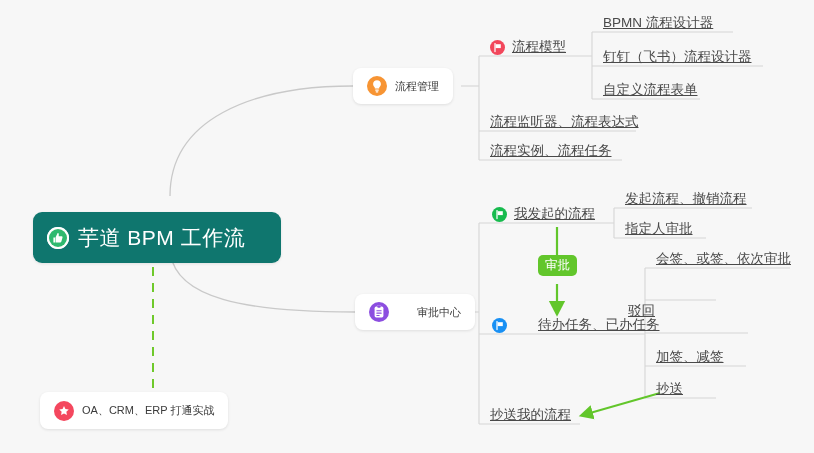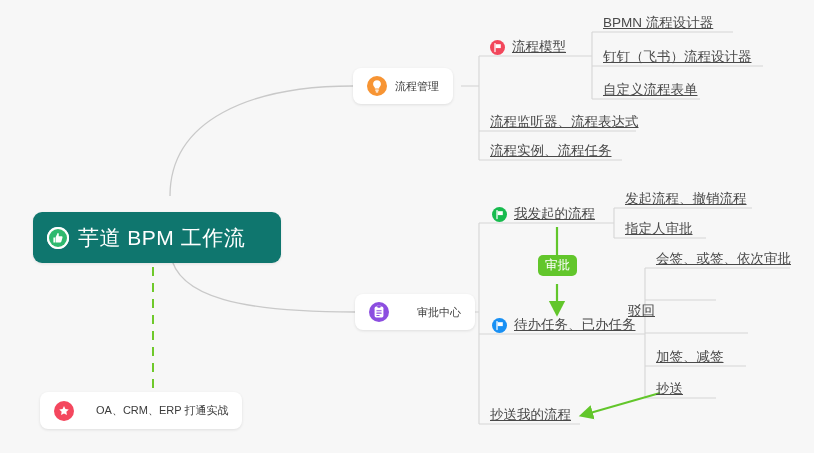--- a/index.html
+++ b/index.html
@@ -65,21 +65,21 @@
     white-space: nowrap;
   }
   .card .card-label {
     color: #3b3b3b;
     font-size: 11px;
     margin-left: 8px;
   }
 
   #node-liucheng-guanli { left: 353px; top: 68px;  height: 36px; }
   #node-shenpi-zhongxin { left: 355px; top: 294px; height: 36px; gap: 20px; }
-  #node-oa-crm-erp      { left: 40px;  top: 392px; height: 37px; gap: 14px; }
+  #node-oa-crm-erp      { left: 40px;  top: 392px; height: 37px; }
 
   
   .item {
     position: absolute;
     white-space: nowrap;
     display: flex;
     align-items: center;
     color: #4a4a4a;
     font-size: 13.5px;
     padding-bottom: 4px;
@@ -258,21 +258,21 @@
   <div class="item" style="left:492px; top:205px;">
     <span class="ico ico-16 ico-green">
       <svg viewBox="0 0 15 15">
         <path d="M5.0 3.6 L5.0 11.6" stroke="#ffffff" stroke-width="1.25" stroke-linecap="round"></path>
         <path d="M5.6 4.2 L10.8 4.2 L10.8 8.1 L5.6 8.1 Z" fill="#ffffff"></path>
       </svg>
     </span>
     <span class="item-label">我发起的流程</span>
   </div>
 
-  <div class="item" style="left:492px; top:316px;">
+  <div class="item" style="left:492px; top:316px;gap:24px;">
     <span class="ico ico-16 ico-blue">
       <svg viewBox="0 0 15 15">
         <path d="M5.0 3.6 L5.0 11.6" stroke="#ffffff" stroke-width="1.25" stroke-linecap="round"></path>
         <path d="M5.6 4.2 L10.8 4.2 L10.8 8.1 L5.6 8.1 Z" fill="#ffffff"></path>
       </svg>
     </span>
     <span class="item-label">待办任务、已办任务</span>
   </div>
 
   <div class="item" style="left:490px; top:406px;">

